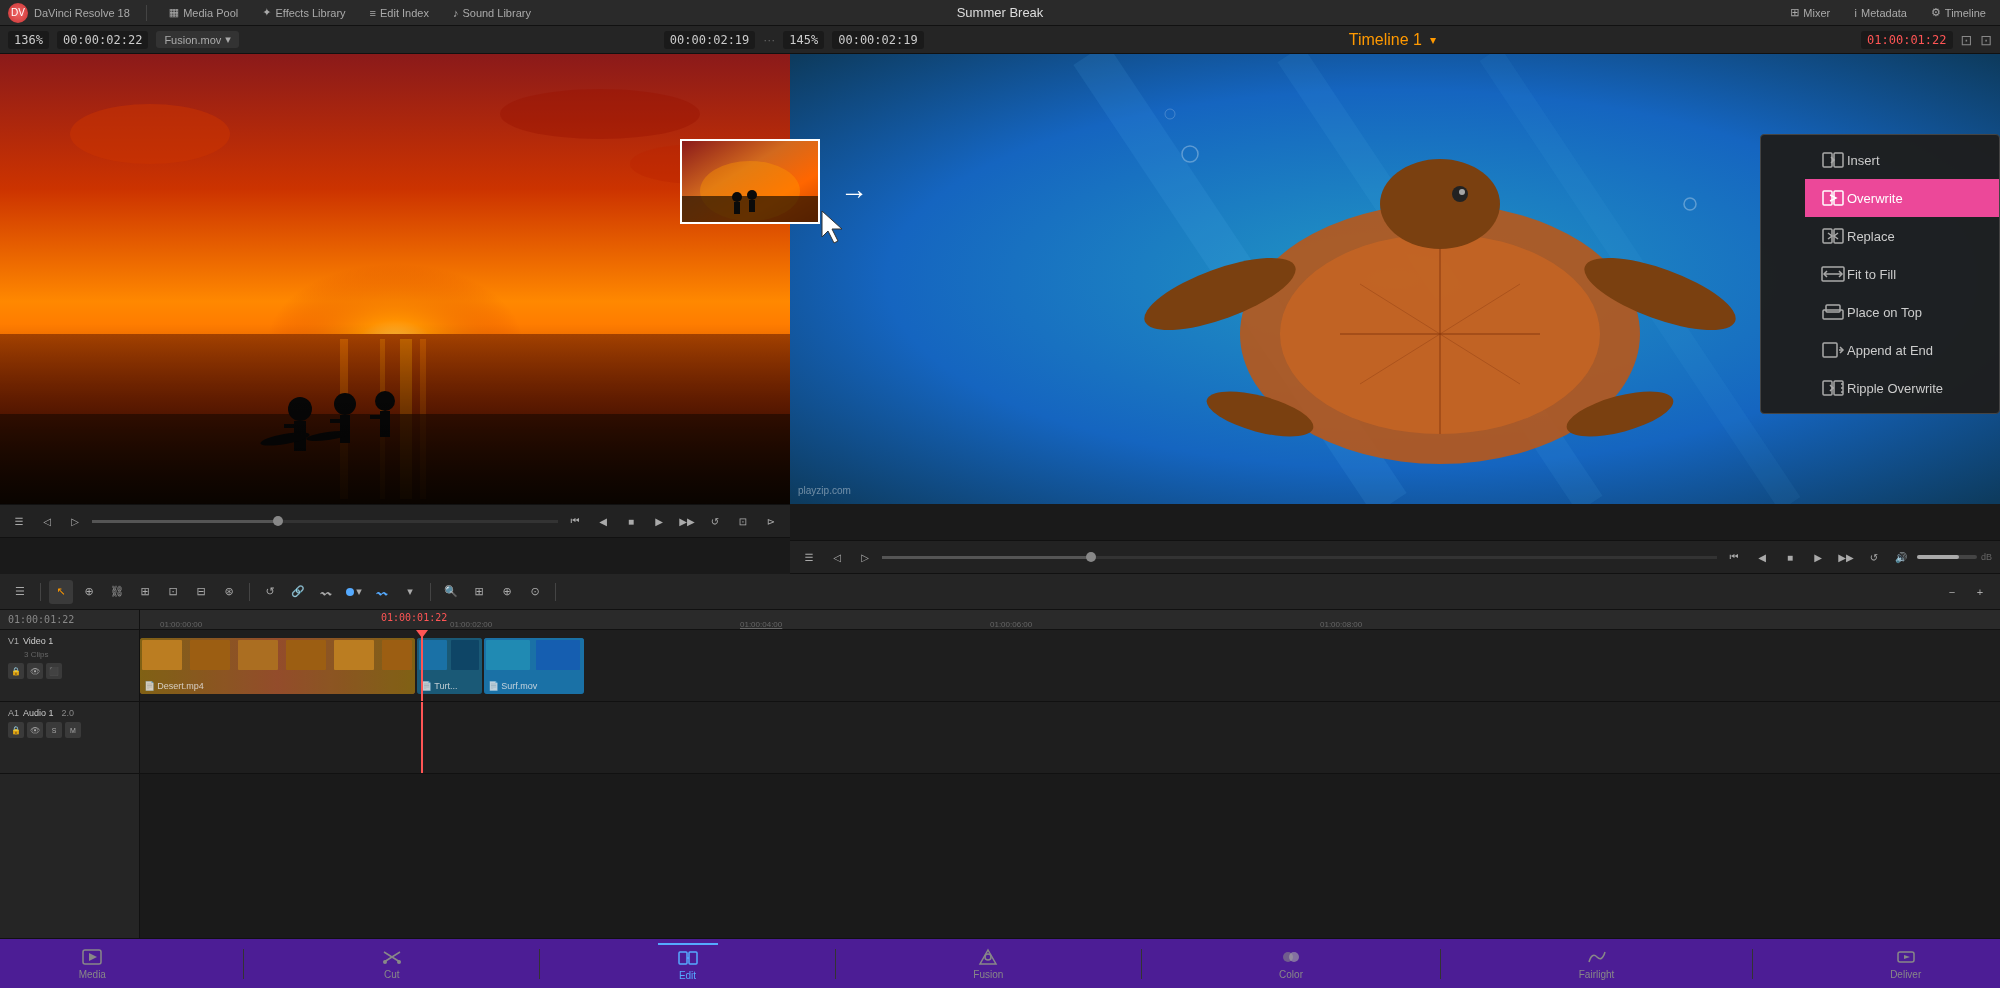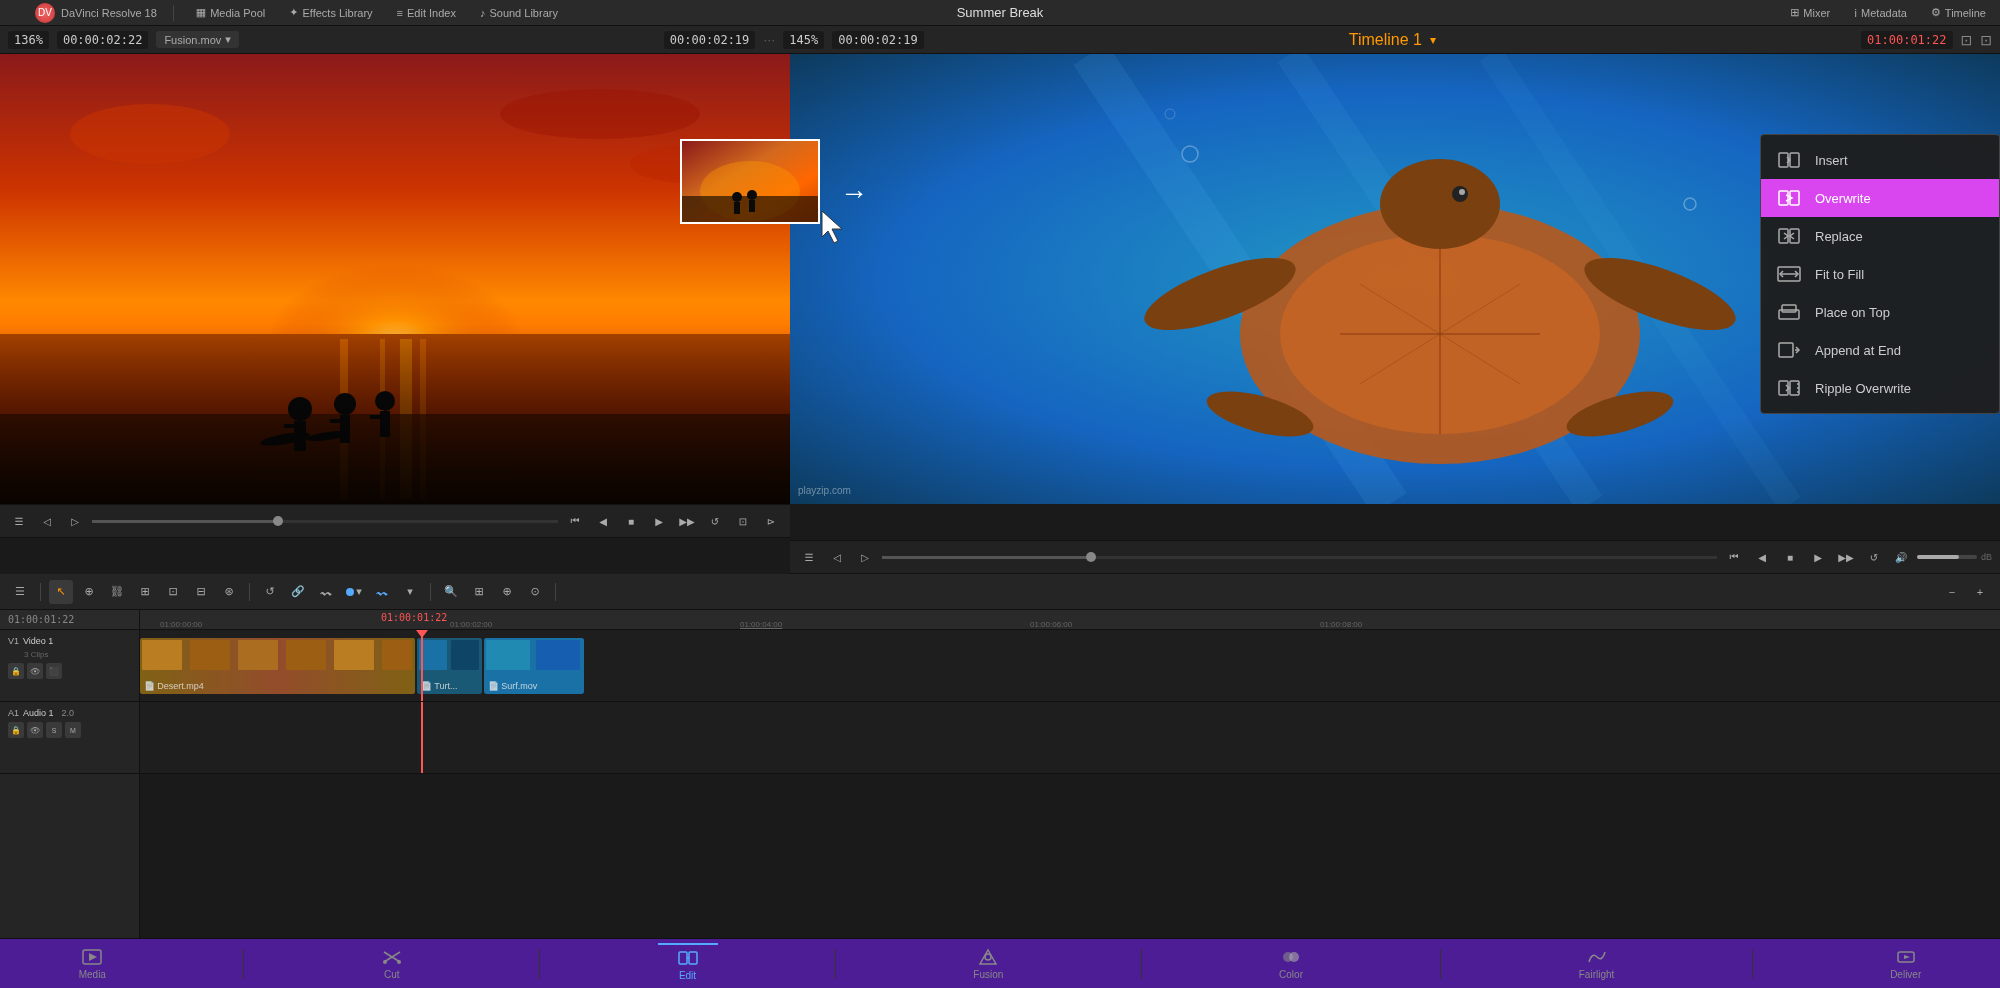--- a/index.html
+++ b/index.html
@@ -172,26 +172,26 @@
       background: rgba(30,30,30,0.97);
       border: 1px solid #444;
       border-radius: 4px;
       z-index: 100;
       padding: 6px 0;
     }
     .menu-item {
       display: flex;
       align-items: center;
       padding: 8px 14px;
-      gap: 12px;
       cursor: pointer;
       color: #ccc;
       font-size: 13px;
-    }
-    .menu-item.active { background: #d946ef; color: #fff; }
+      margin-left: 44px;
+    }
+    .menu-item.active { background: #ec4899; color: #fff; }
     .menu-icon {
       width: 28px;
       height: 22px;
       flex-shrink: 0;
       display: flex;
       align-items: center;
       justify-content: center;
     }
     .menu-icon svg {
       width: 24px;
@@ -423,21 +423,20 @@
     .logo-icon {
       width: 20px;
       height: 20px;
       background: radial-gradient(circle, #e66 0%, #c33 100%);
       border-radius: 50%;
       display: flex;
       align-items: center;
       justify-content: center;
       font-size: 10px;
       color: #fff;
-      margin-left: 27px;
     }
     .scrubber-track {
       height: 3px;
       background: #333;
       margin: 1.5px 0;
       position: relative;
     }
     .scrubber-fill {
       height: 100%;
       background: #555;
@@ -864,21 +863,21 @@
       </div>
     </div>
   </div>
 
   <div style="flex:1;overflow:hidden;position:relative;">
 
     <div class="ruler" style="position:relative;overflow:hidden;">
       <span class="ruler-mark" style="left:20px;">01:00:00:00</span>
       <span class="ruler-mark" style="left:310px;">01:00:02:00</span>
       <span class="ruler-mark" style="left:600px;text-decoration:underline;">01:00:04:00</span>
-      <span class="ruler-mark" style="left:890px;">01:00:06:00</span>
+      <span class="ruler-mark" style="left:850px;">01:00:06:00</span>
       <span class="ruler-mark" style="left:1180px;">01:00:08:00</span>
     </div>
 
     <div class="video-track-bg">
 
       <div class="clip clip-desert">
         <svg width="275" height="56" style="position:absolute;top:0;left:0;">
           <defs>
             <linearGradient id="desertGrad" x1="0%" y1="0%" x2="100%" y2="0%">
               <stop offset="0%" stop-color="#8B6914"></stop>

